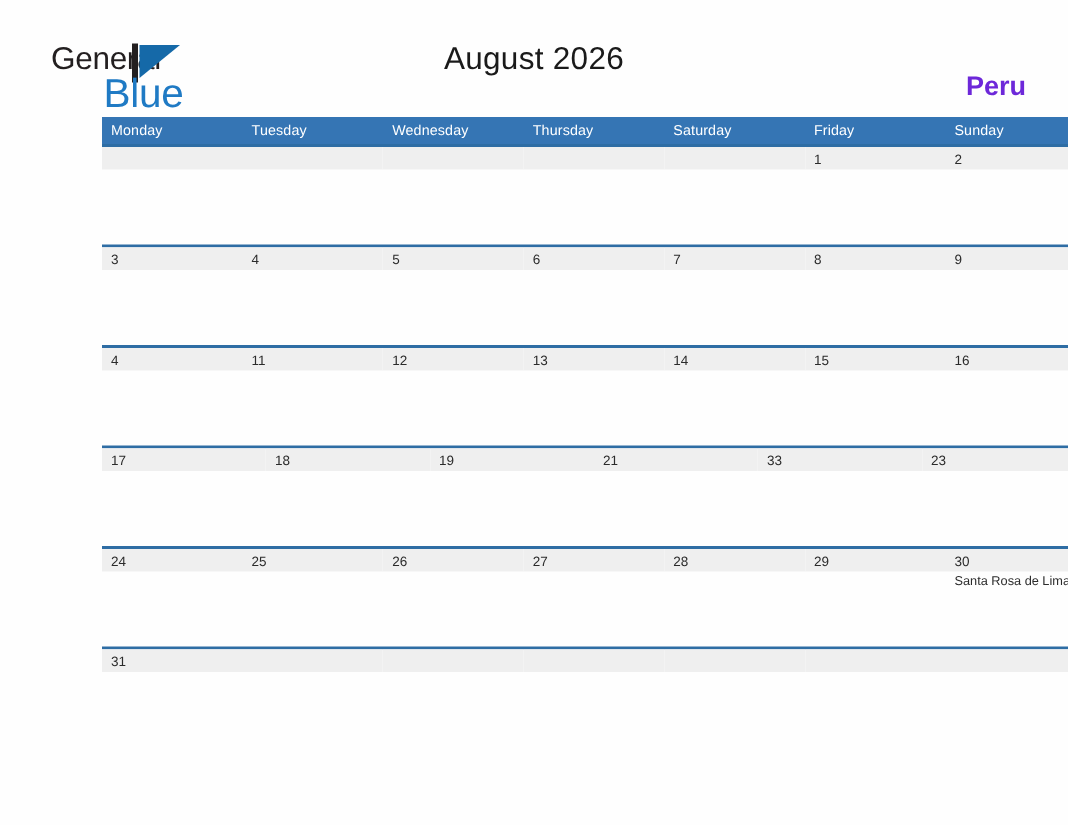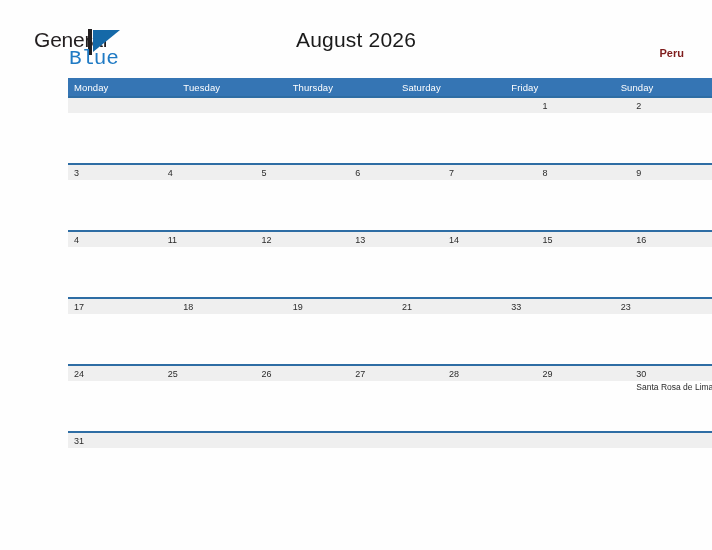--- a/index.html
+++ b/index.html
@@ -45,24 +45,24 @@
     top: 0px;
     font-size: 21px;
     letter-spacing: -0.2px;
     color: #231f20;
     font-family: "Liberation Sans", sans-serif;
   }
   .brand-blue {
     position: absolute;
     left: 39px;
     top: 19px;
-    font-size: 21px;
+    font-size: 27px;
     letter-spacing: -0.2px;
     color: #1f7ac4;
-    font-family: Liberation Mono, monospace;
+    font-family: Liberation Sans, sans-serif;
   }
   .brand-mark {
     position: absolute;
     left: 58px;
     top: 1px;
     width: 32px;
     height: 26px;
   }
   .brand-mark .bar {
     position: absolute;
@@ -92,23 +92,23 @@
     color: #1a1a1a;
     font-family: "Liberation Sans", sans-serif;
     font-weight: normal;
     letter-spacing: 0.2px;
   }
 
   .region-label {
     position: absolute;
     right: 28px;
     top: 47px;
-    font-size: 11px;
+    font-size: 18px;
     font-weight: bold;
-    color: #7f1d1d;
+    color: #6d28d9;
     font-family: "Liberation Sans", sans-serif;
   }
 
   
   .calendar {
     position: absolute;
     left: 28px;
     top: 78px;
     width: 656px;
     margin-left: 40px;
@@ -200,20 +200,21 @@
 
     <div class="region-label">Peru</div>
 
   </div>
 
   <div class="calendar">
 
     <div class="dow-row">
       <div class="dow-cell">Monday</div>
       <div class="dow-cell">Tuesday</div>
+      <div class="dow-cell">Wednesday</div>
       <div class="dow-cell">Thursday</div>
       <div class="dow-cell">Saturday</div>
       <div class="dow-cell">Friday</div>
       <div class="dow-cell">Sunday</div>
     </div>
 
     <div id="weeks-container">
         <div class="week">
           <div class="week-inner">
             <div class="day empty">

